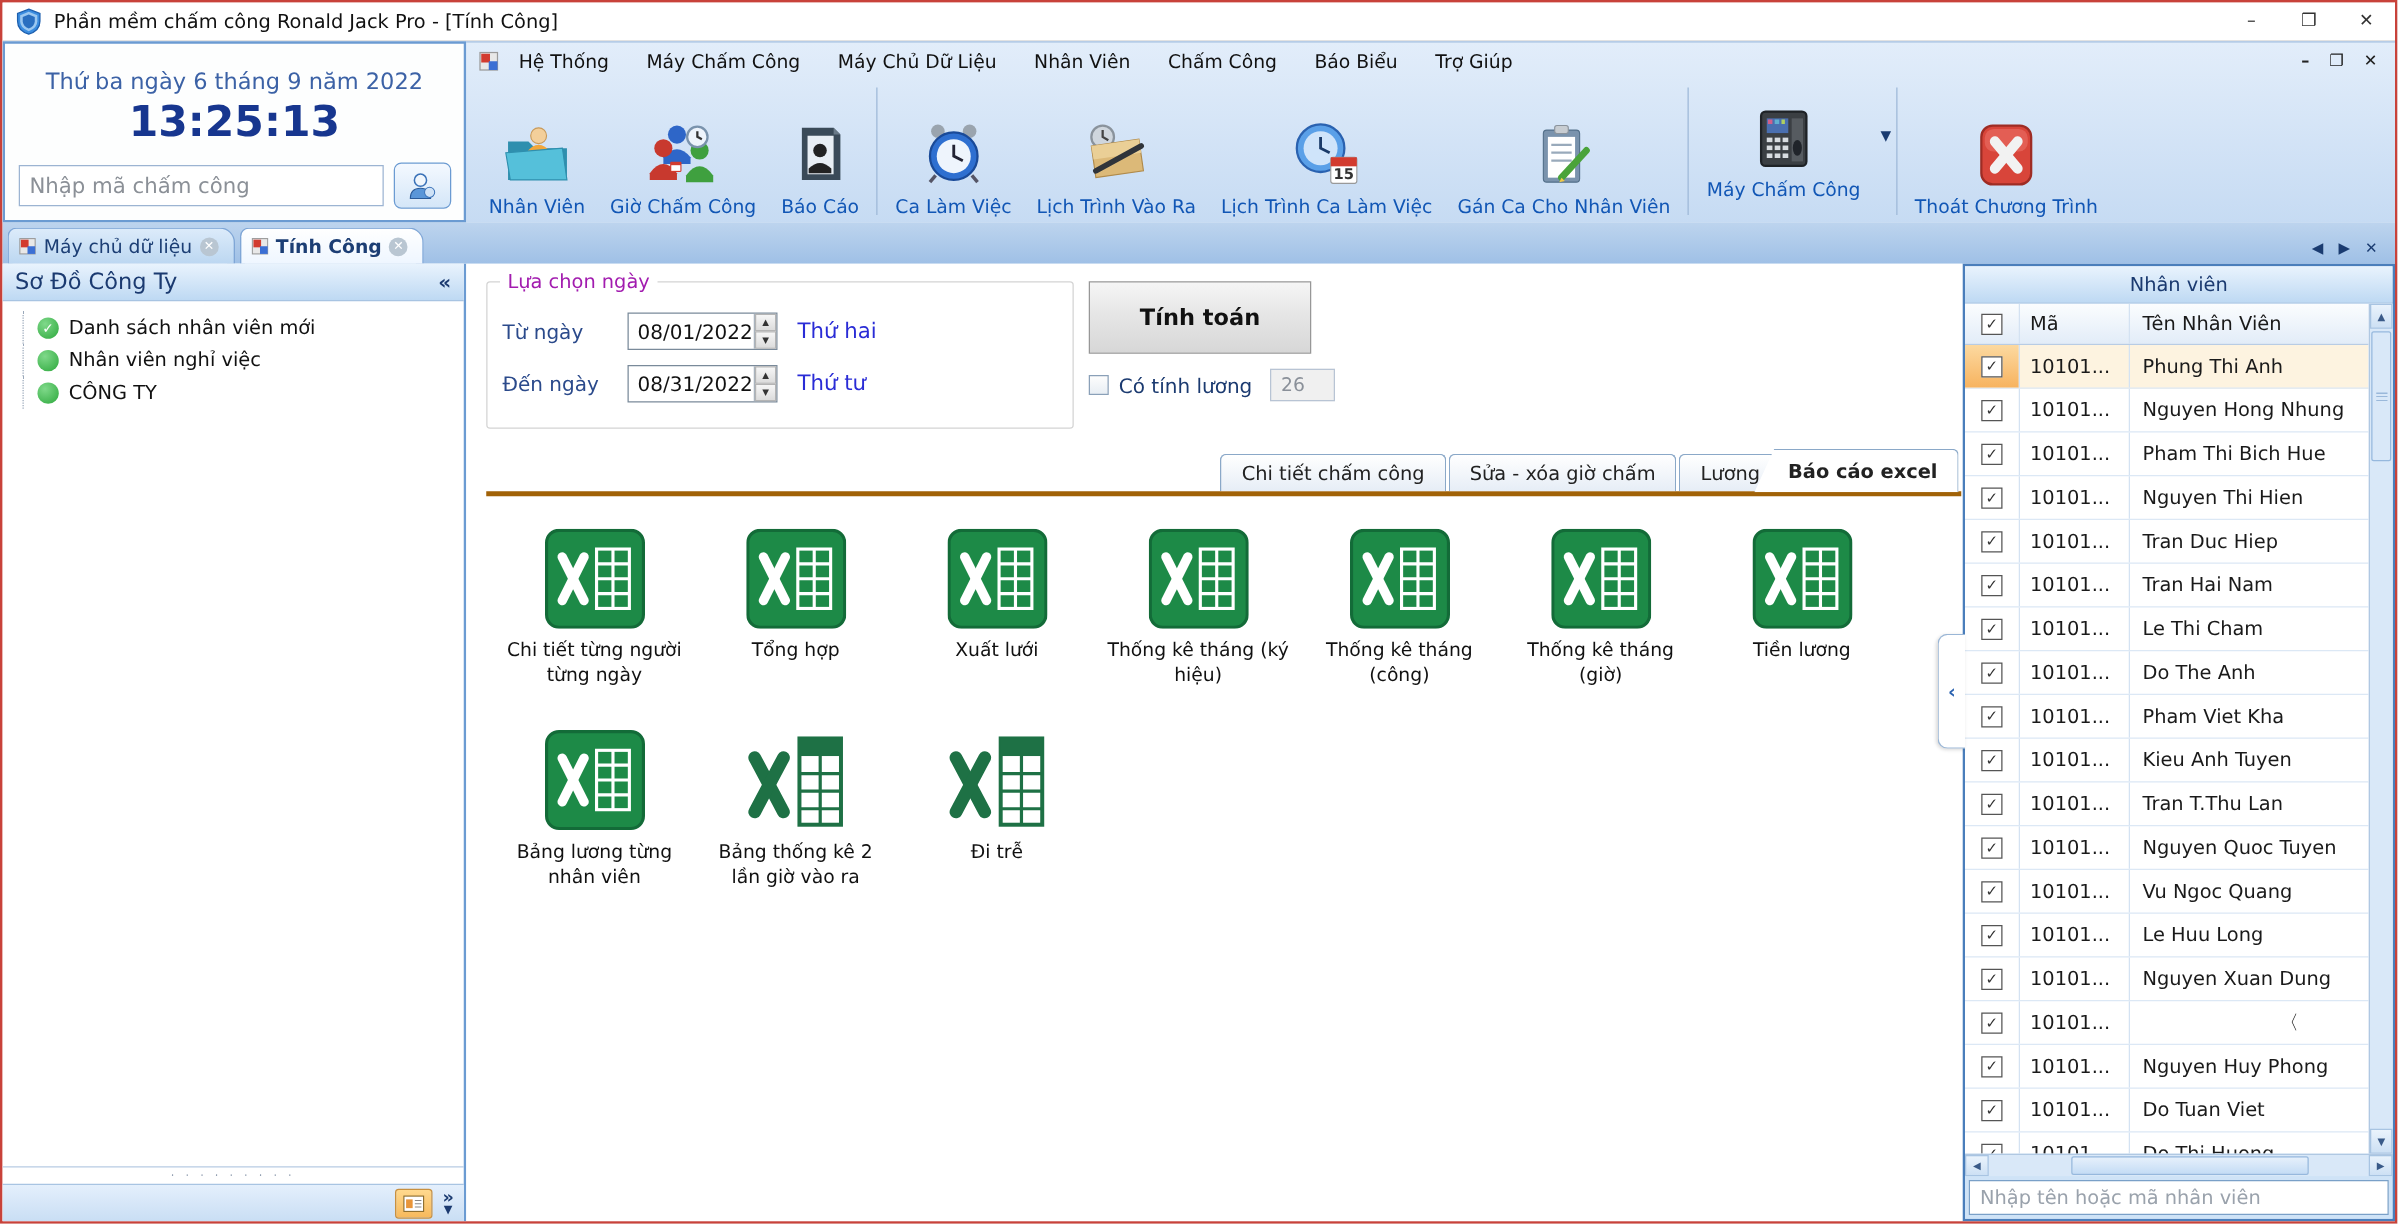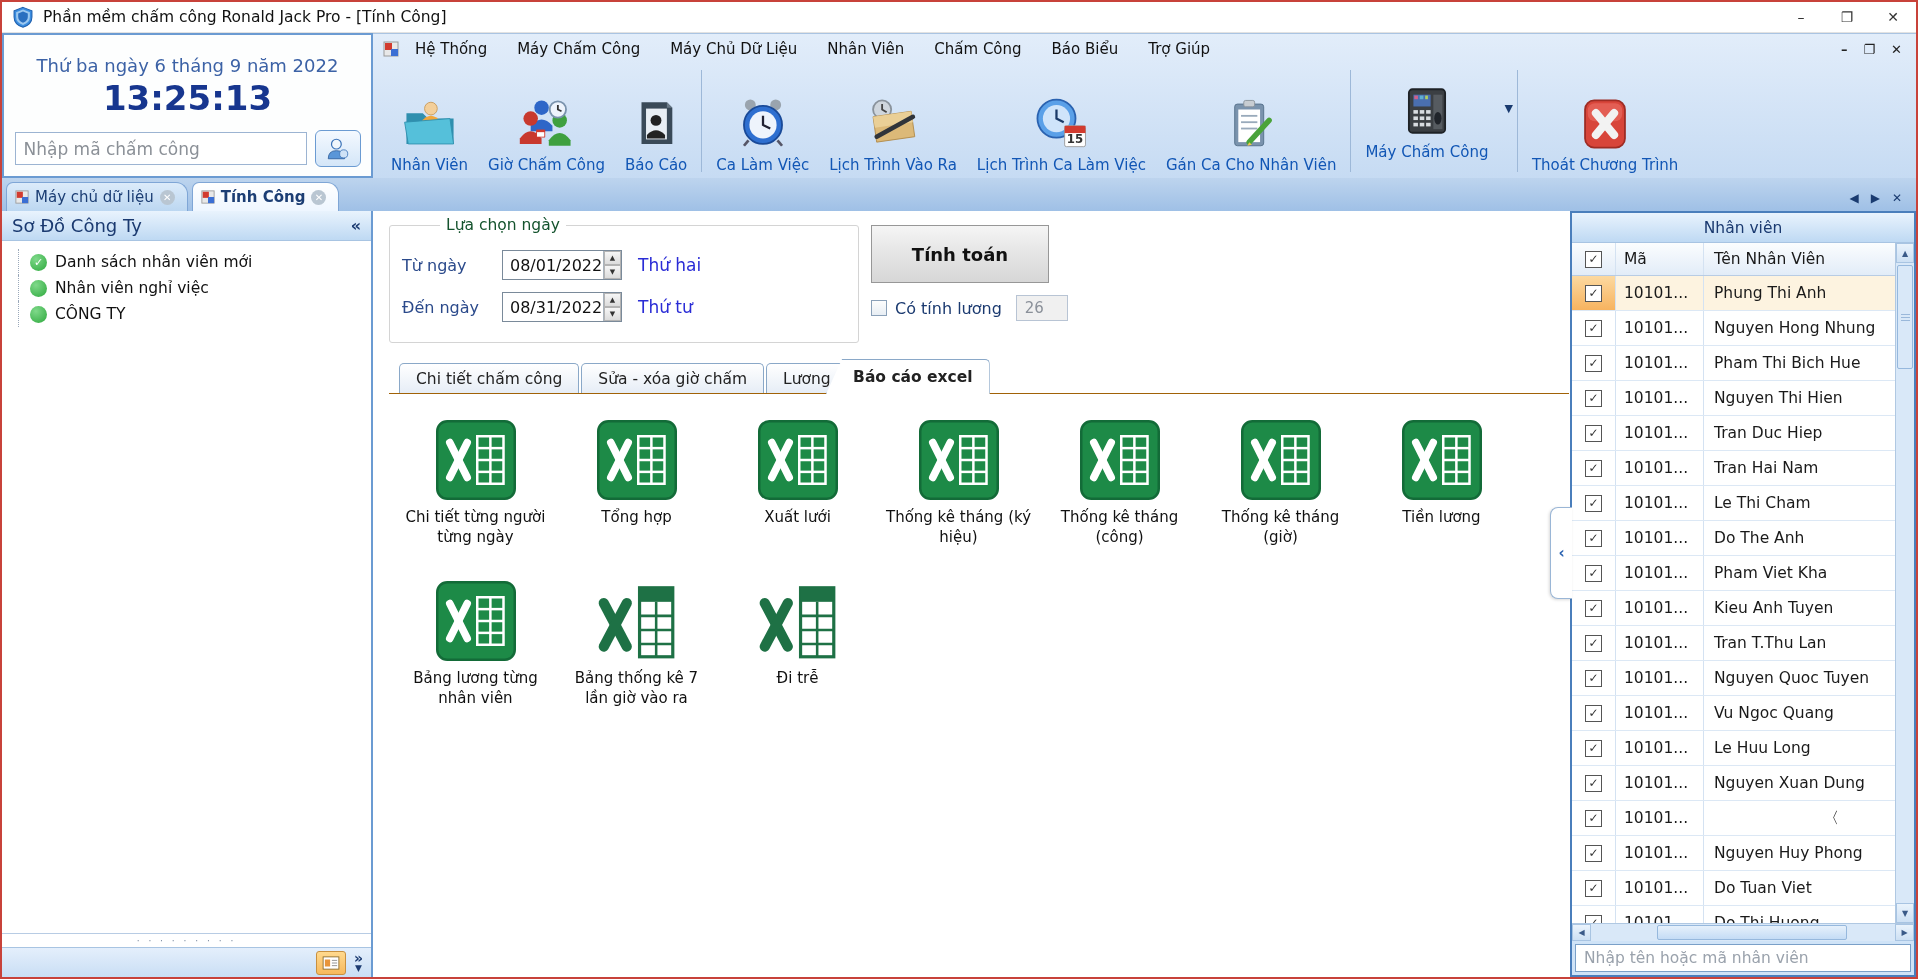--- a/index.html
+++ b/index.html
@@ -61,37 +61,37 @@
   .tree-bottombar { flex:0 0 30px; background:linear-gradient(#e4effc,#c9def4); border-top:1px solid #a8c4e2; display:flex; align-items:center; justify-content:flex-end; gap:8px; padding-right:8px; }
   .tb-card-btn { width:30px; height:24px; background:linear-gradient(#ffd98e,#f7b95c); border:1px solid #c89040; border-radius:3px; display:flex; align-items:center; justify-content:center; }
   .tb-more { display:flex; flex-direction:column; align-items:center; line-height:10px; color:#1b3a70; }
   .tb-more .gg1 { font-size:14px; font-weight:bold; }
   .tb-more .gg2 { font-size:9px; }
 
   
   .center { flex:1; background:#fff; padding:14px 0 0 16px; display:flex; flex-direction:column; min-width:0; position:relative; }
   .sel-row { display:flex; align-items:flex-start; }
   .groupbox { width:470px; height:118px; border:1px solid #d4d4d4; border-radius:3px; position:relative; padding:24px 0 0 12px; }
-  .groupbox .legend { position:absolute; top:-10px; left:10px; background:#fff; padding:0 6px; font-size:15.5px; color:#14532d;margin-left:40px; }
+  .groupbox .legend { position:absolute; top:-10px; left:10px; background:#fff; padding:0 6px; font-size:15.5px; color:#a21caf; }
   .date-row { display:flex; align-items:center; margin-bottom:12px; }
   .date-label { width:100px; font-size:16px; color:#2b4a8b; }
   .spin { display:flex; width:120px; height:30px; border:1px solid #7a8a9a; background:#fff; }
   .spin-val { flex:1; display:flex; align-items:center; padding-left:7px; font-size:16px; color:#111; }
   .spin-btns { width:18px; display:flex; flex-direction:column; border-left:1px solid #aab4be; }
   .spin-btns span { flex:1; display:flex; align-items:center; justify-content:center; font-size:7px; color:#333; background:linear-gradient(#f6f6f6,#dcdcdc); border:1px solid #b4b4b4; }
   .weekday { font-size:17px; color:#2a2cd6; margin-left:16px; }
   .calc-col { margin-left:12px; display:flex; flex-direction:column; }
   .calc-btn { width:178px; height:58px; background:linear-gradient(#f5f5f5,#e6e6e6 45%,#d7d7d7); border:1px solid #979797; font-size:18px; font-weight:bold; color:#111; font-family:inherit; }
   .salary-row { display:flex; align-items:center; margin-top:12px; gap:8px; }
   .cbox { width:16px; height:16px; border:1px solid #8aa0b8; background:linear-gradient(#fdfdfd,#e8eef4); }
   .salary-label { font-size:16px; color:#1b3a70; }
   .salary-days { width:52px; height:26px; border:1px solid #b8c4d4; background:#f0f0f0; color:#8a9099; font-size:15px; display:flex; align-items:center; padding-left:8px; margin-left:6px; }
 
   
-  .rtabs { display:flex; align-items:flex-end; margin-top:16px; border-bottom:1px solid #a16207; padding-left:10px; width:1180px; }
+  .rtabs { display:flex; align-items:flex-end; margin-top:16px; border-bottom:4px solid #a16207; padding-left:10px; width:1180px;justify-content:flex-end; }
   .rtab { height:30px; display:flex; align-items:center; padding:0 16px; border:1px solid #8aa8c8; border-bottom:none; border-radius:5px 5px 0 0; background:linear-gradient(#ffffff,#e6edf6); font-size:15.5px; color:#222; margin-right:2px; }
   .rtab.small { width:78px; overflow:hidden; padding-right:0; }
   .rtab.active { height:35px; background:#fff; font-weight:bold; position:relative; z-index:2; margin-left:-20px; margin-bottom:-1px; border-bottom:1px solid #fff; clip-path:polygon(16px 0, 100% 0, 100% 100%, 0 100%); padding-left:26px; }
 
   
   .xgrid { display:grid; grid-template-columns:repeat(7,161px); padding:26px 0 0 6px; row-gap:34px; }
   .xitem { display:flex; flex-direction:column; align-items:center; cursor:default; }
   .xitem .xlabel { font-size:15px; color:#111; text-align:center; line-height:1.3; margin-top:8px; max-width:150px; }
   svg.xlc { width:80px; height:80px; }
   svg.xlm { width:92px; height:92px; margin:-6px 0; }
@@ -552,21 +552,21 @@
               <line x1="28" y1="22" x2="10" y2="56" stroke="#1e7145" stroke-width="8" stroke-linecap="round"></line>
               <rect x="38" y="10" width="26" height="54" fill="#fff" stroke="#1e7145" stroke-width="2.5"></rect>
               <rect x="38" y="10" width="26" height="11" fill="#1e7145"></rect>
               <g stroke="#1e7145" stroke-width="2">
                 <line x1="38" y1="32" x2="64" y2="32"></line>
                 <line x1="38" y1="43" x2="64" y2="43"></line>
                 <line x1="38" y1="54" x2="64" y2="54"></line>
                 <line x1="51" y1="21" x2="51" y2="64"></line>
               </g>
             </svg>
-          <span class="xlabel">Bảng thống kê 7 lần giờ vào ra</span>
+          <span class="xlabel">Bảng thống kê 2 lần giờ vào ra</span>
         </div>
         <div class="xitem">
           <svg class="xlm" viewBox="0 0 72 72">
               <rect x="2" y="2" width="68" height="68" fill="#fff"></rect>
               <line x1="10" y1="22" x2="28" y2="56" stroke="#1e7145" stroke-width="8" stroke-linecap="round"></line>
               <line x1="28" y1="22" x2="10" y2="56" stroke="#1e7145" stroke-width="8" stroke-linecap="round"></line>
               <rect x="38" y="10" width="26" height="54" fill="#fff" stroke="#1e7145" stroke-width="2.5"></rect>
               <rect x="38" y="10" width="26" height="11" fill="#1e7145"></rect>
               <g stroke="#1e7145" stroke-width="2">
                 <line x1="38" y1="32" x2="64" y2="32"></line>

